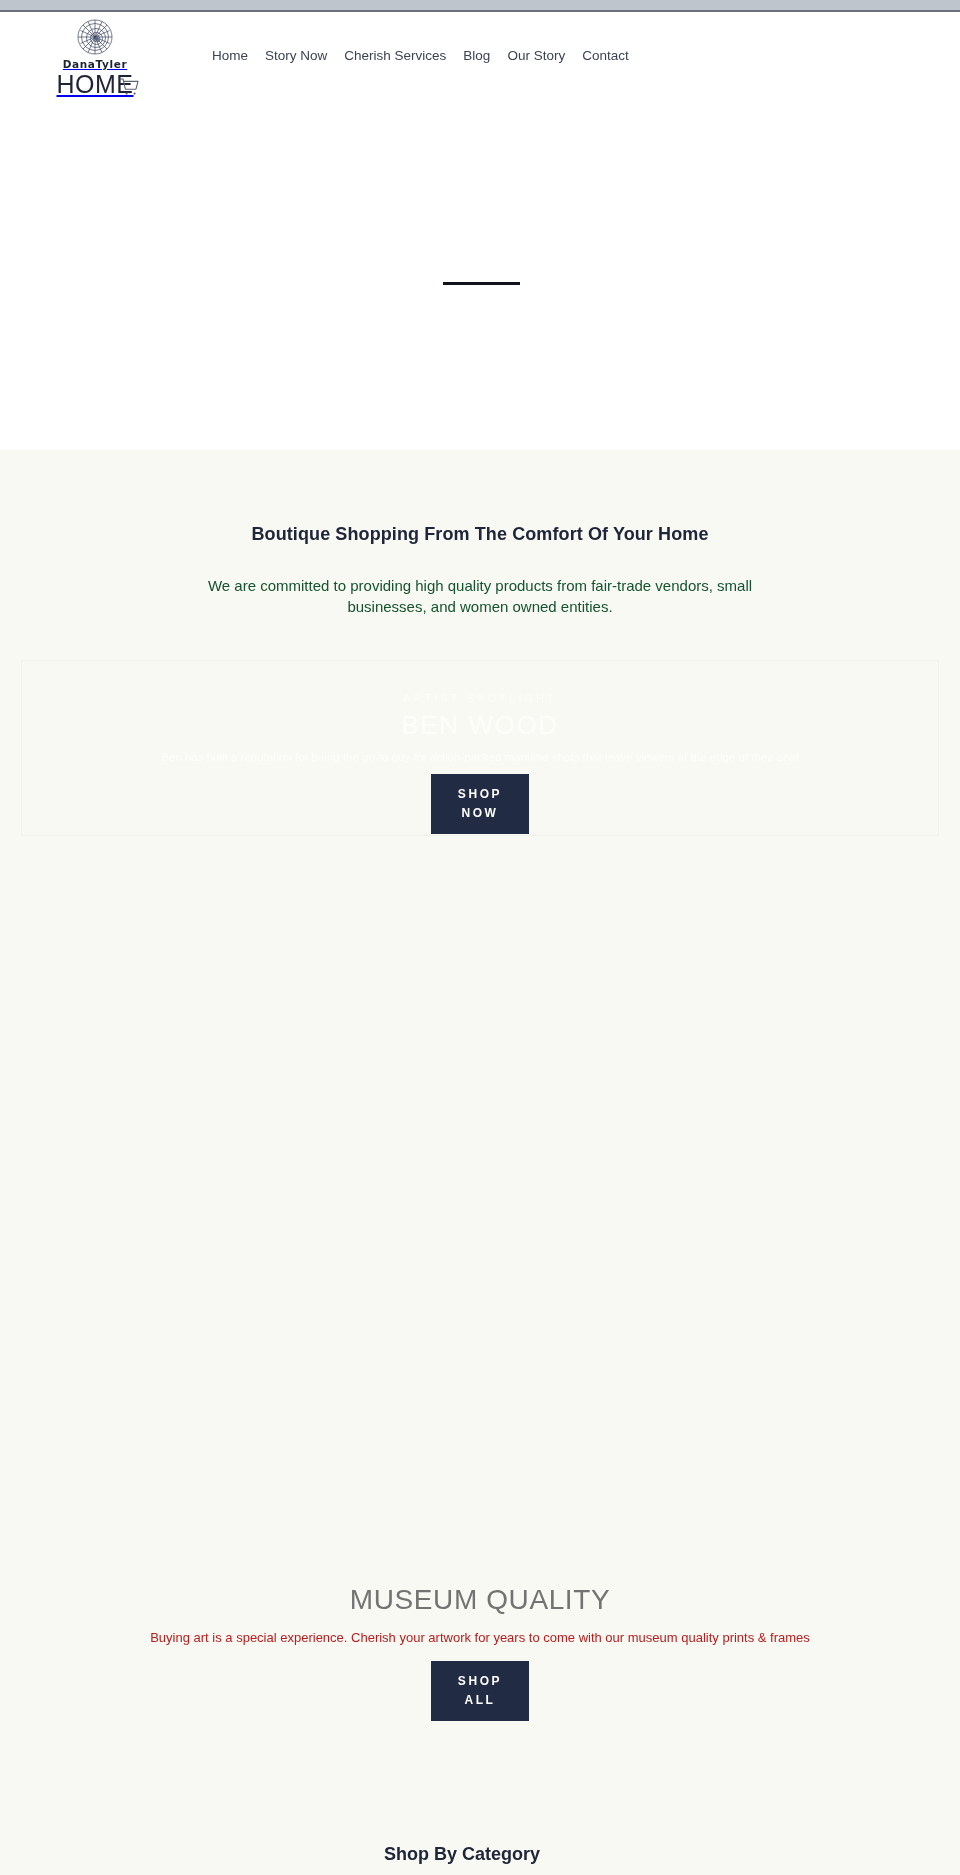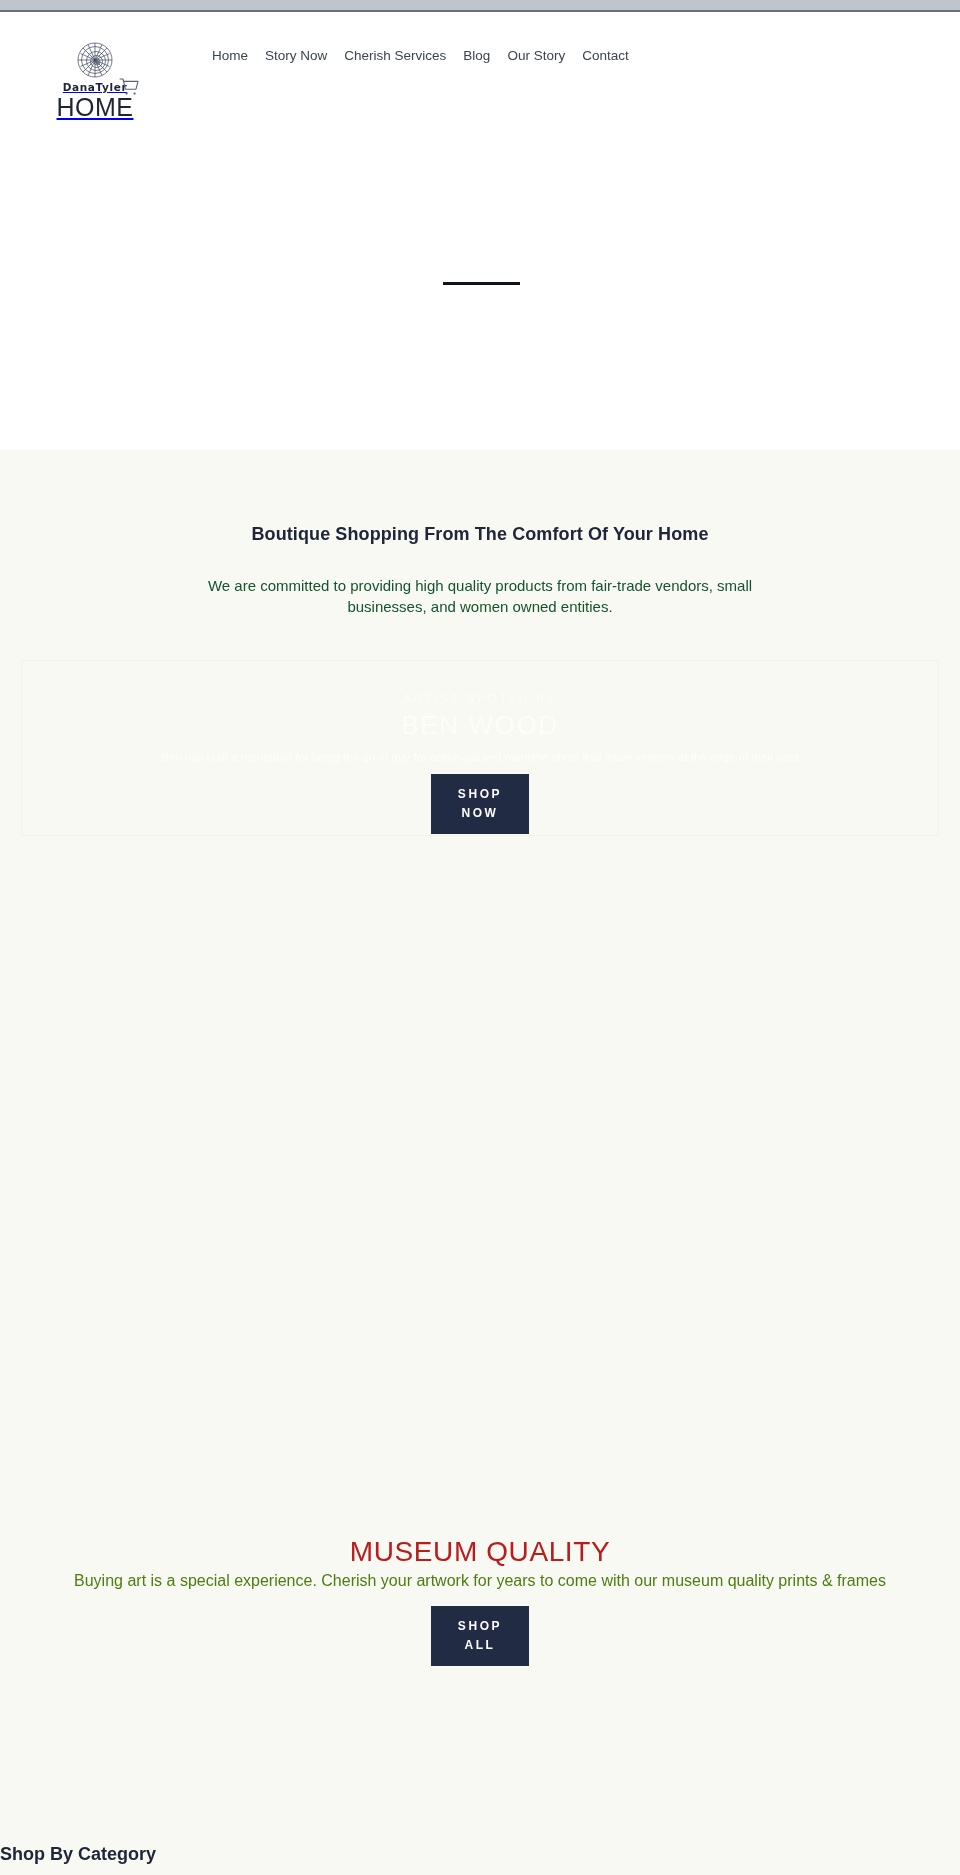--- a/index.html
+++ b/index.html
@@ -32,21 +32,21 @@
     position: absolute;
     top: 14px; left: 0;
     width: 960px;
     height: 110px;
     background: #ffffff;
   }
 
   .brand-block {
     position: absolute;
     left: 30px;
-    top: 25px;
+    top: 2px;
     width: 130px;
     text-align: center;
   }
 
   .brand-mark {
     width: 44px;
     height: 44px;
     margin: 0 auto;
     display: block;
   }
@@ -211,37 +211,38 @@
     position: absolute;
     top: 1086px; left: 0;
     width: 960px;
     text-align: center;
   }
 
   .museum-title {
     font-size: 28px;
     font-weight: 400;
     letter-spacing: 0.6px;
+    color: #737373;
+    margin-top: 48px;
+  }
+
+  .museum-copy {
+    margin-top: 14px;
+    font-size: 13px;
     color: #b91c1c;
-  }
-
-  .museum-copy {
-    margin-top: 4px;
-    font-size: 16px;
-    color: #4d7c0f;
   }
 
   .museum-btn-wrap { margin-top: 16px; }
 
   
   .shop-cat-title {
     position: absolute;
     top: 1394px; left: 0;
     width: 924px;
-    text-align: left;
+    text-align: center;
     font-size: 18px;
     font-weight: 700;
     color: #20263a;
   }
 </style>
 </head>
 <body>
 
 <div class="top-chrome"></div>
 

